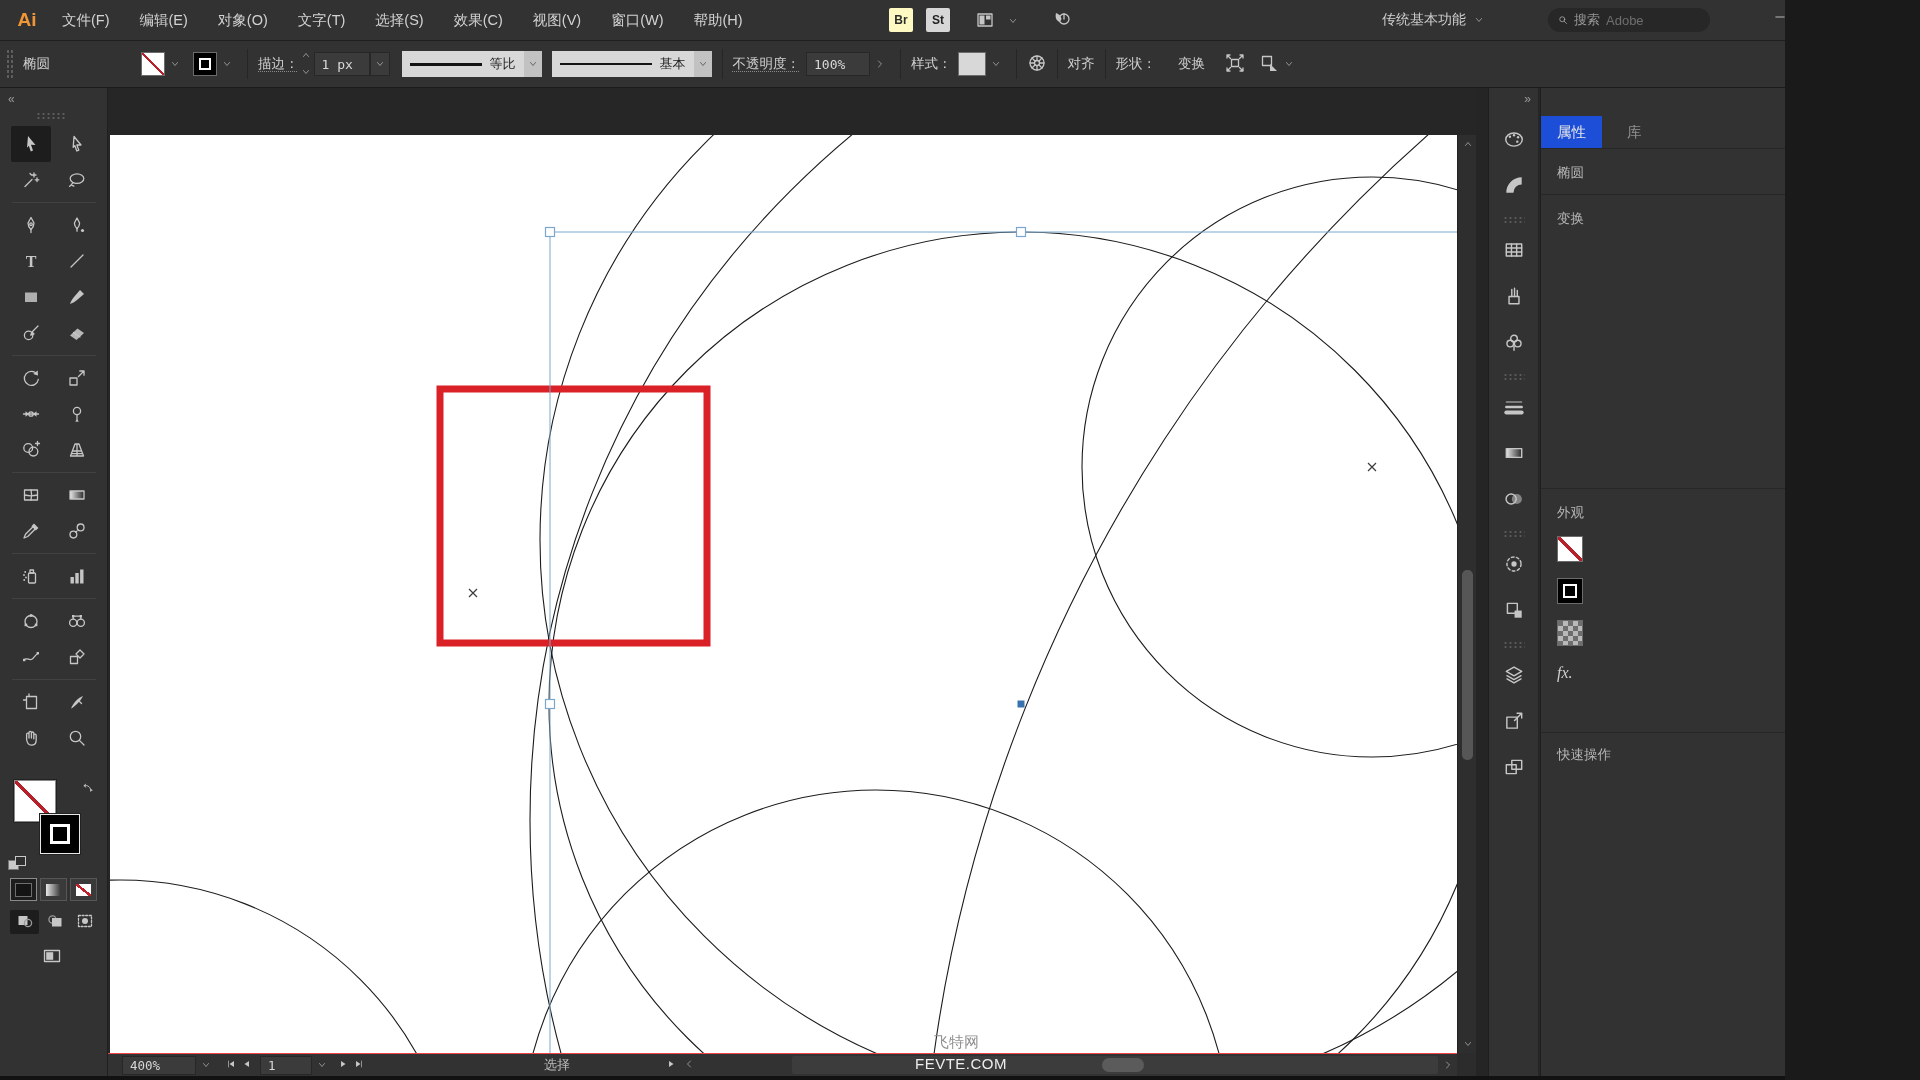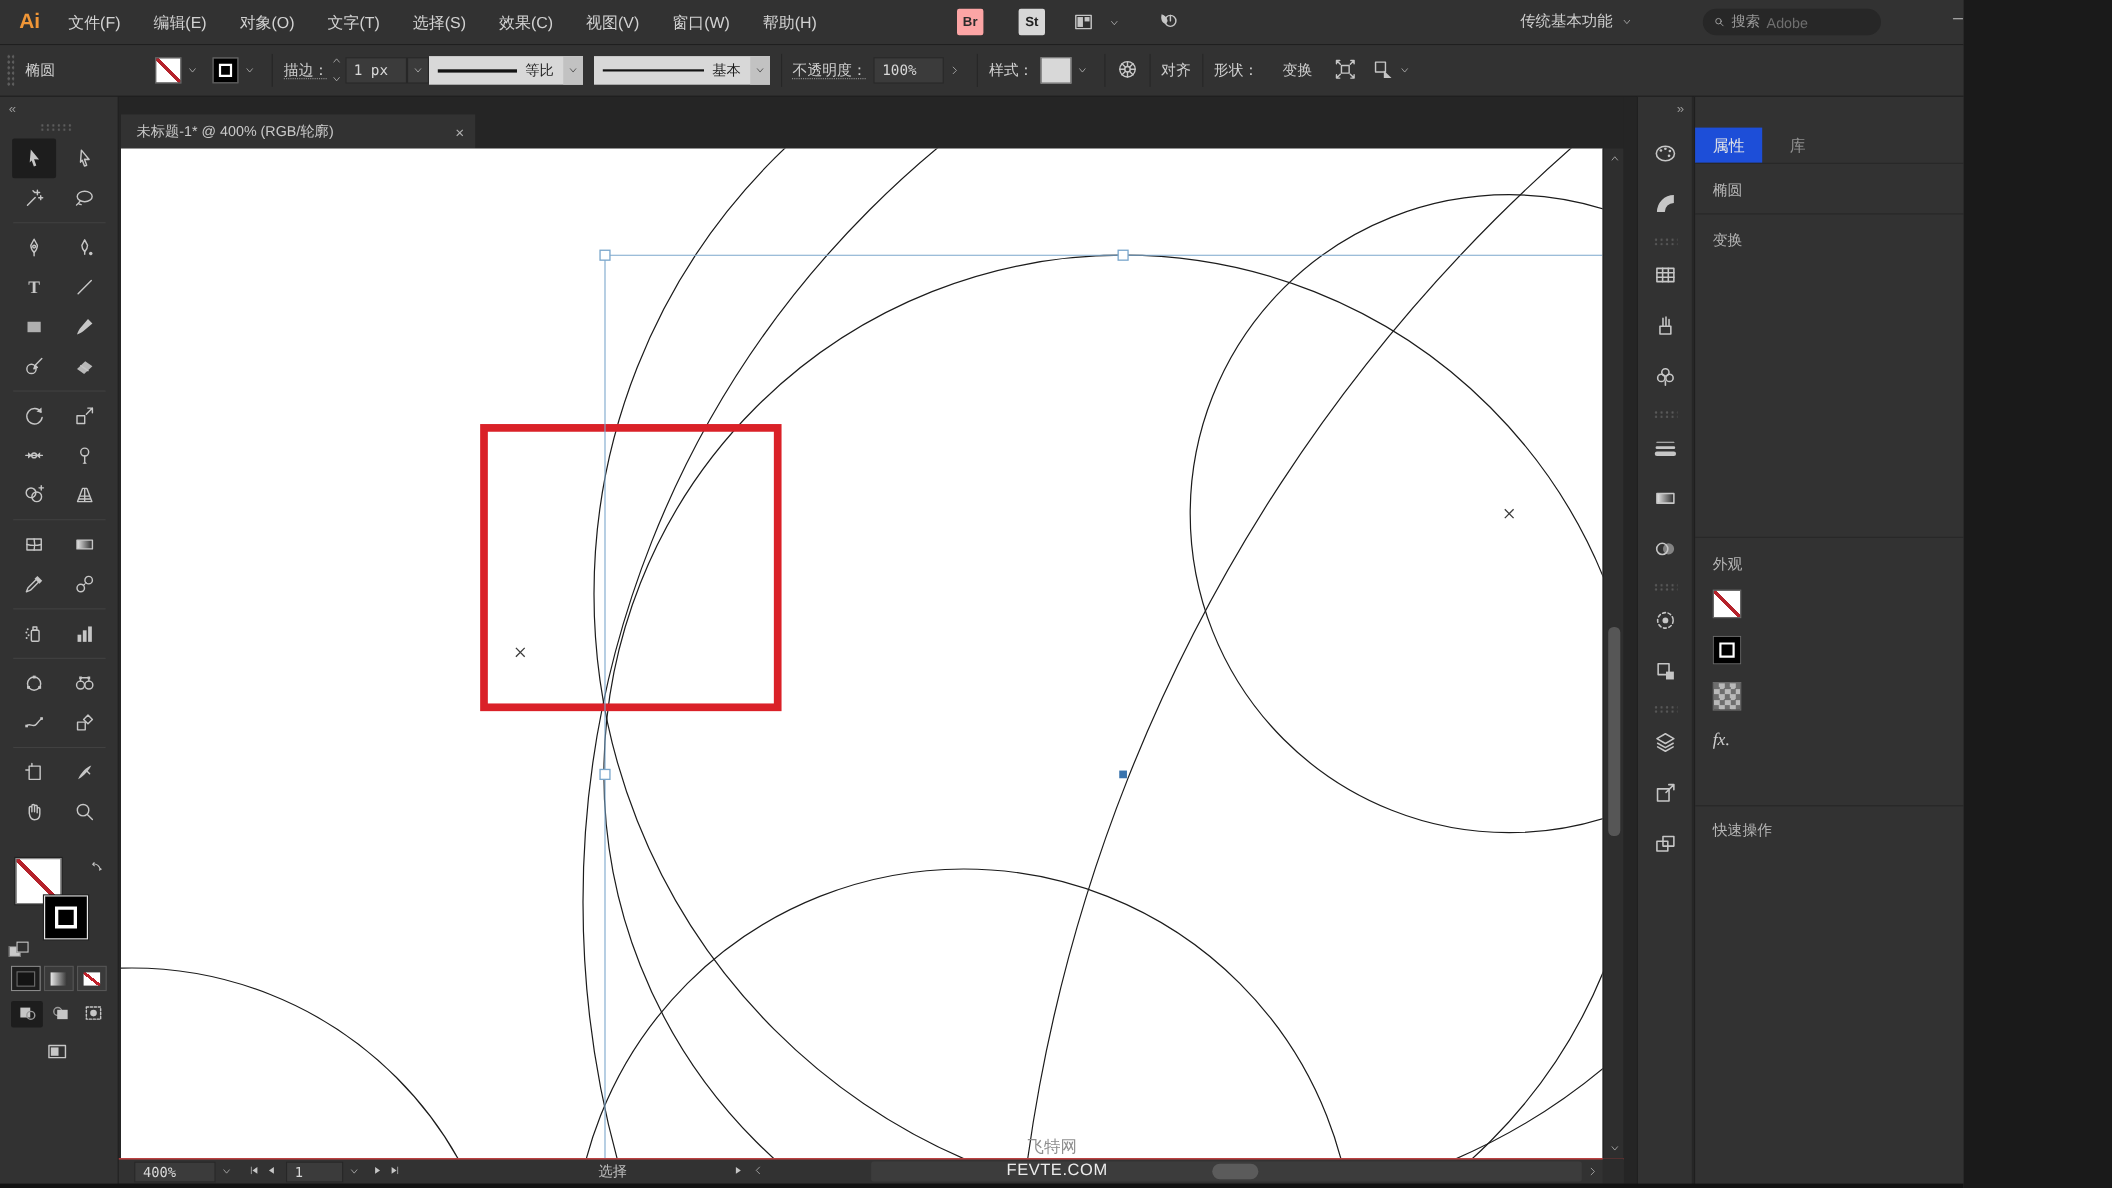--- a/index.html
+++ b/index.html
@@ -14,21 +14,21 @@
   .sm .ic{width:14px;height:14px}
   .xs .ic{width:10px;height:10px}
   
   #menubar{left:0;top:0;width:1920px;height:40px;background:#323232;border-bottom:1px solid #1f1f1f}
   #ai-logo{left:10px;top:6px;width:34px;height:28px;color:#f09637;font-weight:bold;font-size:19px;
            display:flex;align-items:center;justify-content:center}
   #menu-list{left:62px;top:0;height:40px;display:flex;align-items:center;gap:30px;font-size:14.5px;color:#d2d2d2}
   .menu-item{cursor:default}
   .badge{width:24px;height:24px;border-radius:2px;display:flex;align-items:center;justify-content:center;
          font-size:12px;font-weight:bold}
-  #badge-br{left:870px;top:8px;background:#fca5a5;color:#2c2c2c}
+  #badge-br{left:889px;top:8px;background:#fef9c3;color:#2c2c2c}
   #badge-st{left:926px;top:8px;background:#d7d7d7;color:#222}
   #ws-icon{left:975px;top:10px}
   #ws-chev{left:1008px;top:14px}
   #rocket{left:1052px;top:8px}
   #workspace-switch{left:1382px;top:0;height:40px;gap:8px;color:#cfcfcf;font-size:14px}
   #searchbox{left:1548px;top:8px;width:142px;height:24px;background:#272727;border-radius:12px;
              display:flex;align-items:center;padding:0 10px;gap:6px;color:#8a8a8a}
   #searchbox .ph1{color:#9a9a9a}
   #searchbox .ph2{color:#6f6f6f}
   .winbtn{top:0;width:56px;height:34px;display:flex;align-items:center;justify-content:center}
@@ -284,21 +284,21 @@
         <svg class="ic" viewBox="0 0 20 20">
           <defs>
             <linearGradient id="lgr" x1="0" y1="0" x2="1" y2="0">
               <stop offset="0" stop-color="#e8e8e8"></stop>
               <stop offset="1" stop-color="#2a2a2a"></stop>
             </linearGradient>
           </defs>
           <path d="M5,7 L10,13 L15,7"></path>
         </svg>
       </span>
-    <div class="lightdd" style="">
+    <div class="lightdd" style="margin-left:12px">
       <div class="strokeline"></div>
       <span style="font-size:13px">等比</span>
       <div class="chvseg xs">
           <svg class="ic" viewBox="0 0 20 20">
             <defs>
               <linearGradient id="lgr" x1="0" y1="0" x2="1" y2="0">
                 <stop offset="0" stop-color="#e8e8e8"></stop>
                 <stop offset="1" stop-color="#2a2a2a"></stop>
               </linearGradient>
             </defs>
@@ -910,26 +910,20 @@
                 <stop offset="0" stop-color="#e8e8e8"></stop>
                 <stop offset="1" stop-color="#2a2a2a"></stop>
               </linearGradient>
             </defs>
             <rect x="2.5" y="4.5" width="15" height="11"></rect>
             <rect class="f" x="4.2" y="6.2" width="7" height="7.6"></rect>
           </svg></span>
       </div>
   </div>
 
-  <div id="tabrow" class="abs">
-    <div id="doctab">
-      <span class="title">未标题-1* @ 400% (RGB/轮廓)</span>
-      <span class="x">×</span>
-    </div>
-  </div>
 
   <div id="canvas" class="abs">
     <svg id="canvas-svg" width="1347" height="918" viewBox="0 0 1347 918">
         <circle cx="911" cy="569" r="472" fill="none" stroke="#1c1c1c" stroke-width="1.1"></circle>
         <circle cx="990" cy="405" r="560" fill="none" stroke="#1c1c1c" stroke-width="1.1"></circle>
         <circle cx="766" cy="1010" r="355" fill="none" stroke="#1c1c1c" stroke-width="1.1"></circle>
         <circle cx="10" cy="1085" r="340" fill="none" stroke="#1c1c1c" stroke-width="1.1"></circle>
         <circle cx="1262" cy="332" r="290" fill="none" stroke="#1c1c1c" stroke-width="1.1"></circle>
         <circle cx="2310" cy="1125" r="1500" fill="none" stroke="#1c1c1c" stroke-width="1.1"></circle>
         <circle cx="1310" cy="685" r="890" fill="none" stroke="#1c1c1c" stroke-width="1.1"></circle>

